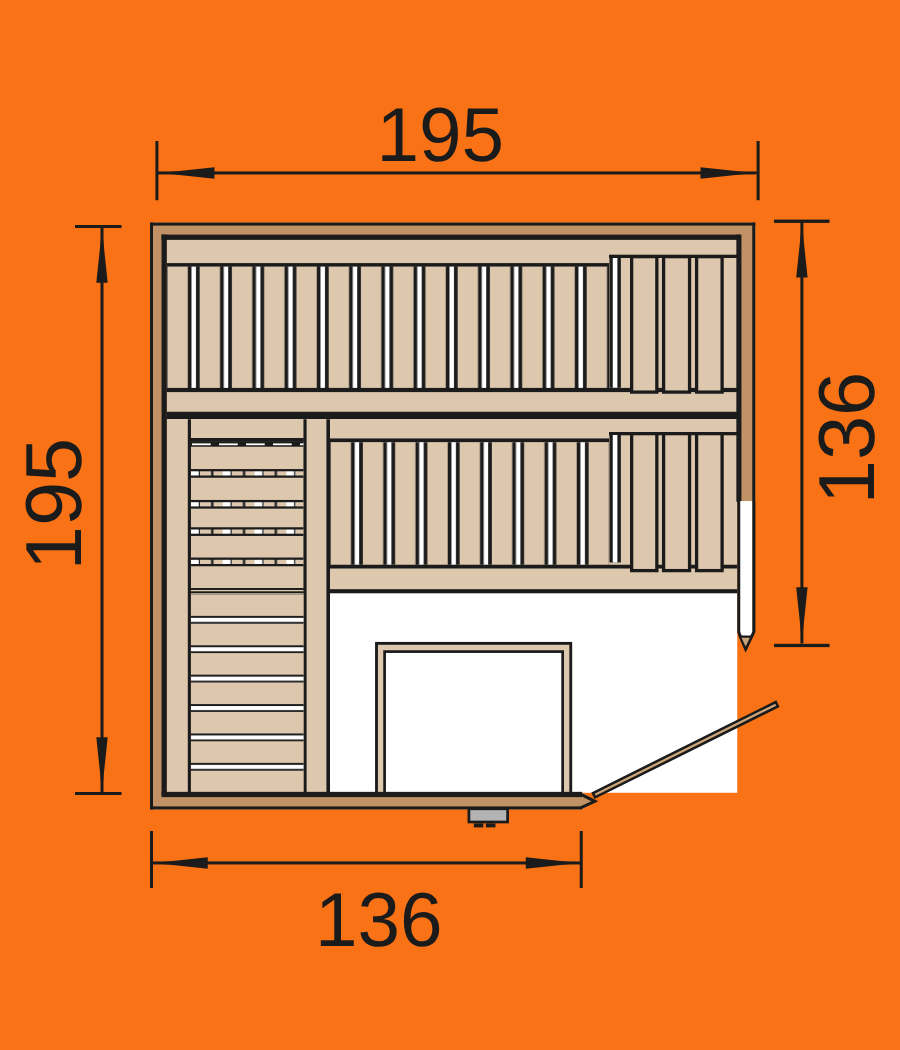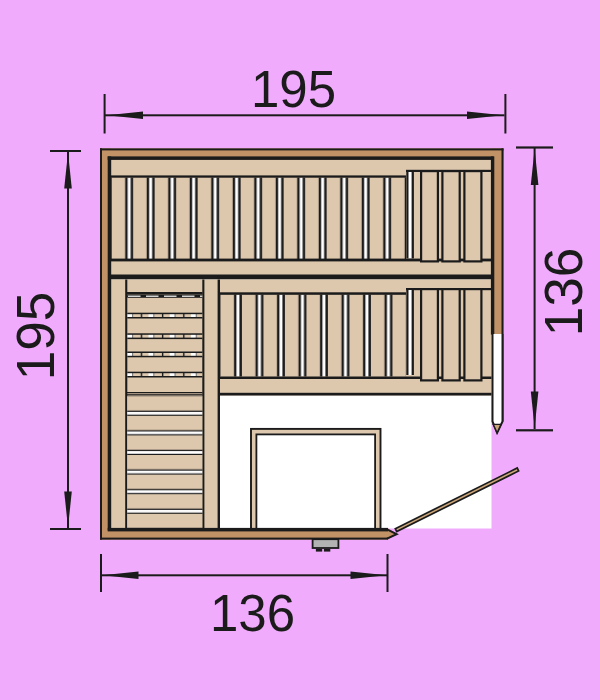--- a/index.html
+++ b/index.html
@@ -1,16 +1,16 @@
 <!DOCTYPE html>
 <html><head>
 <meta charset="utf-8">
 <style>
   html,body{margin:0;padding:0;background:#fff;}
-  #stage{position:relative;width:600px;height:700px;background:#f0abfc;overflow:hidden;
+  #stage{position:relative;width:600px;height:700px;background:#f97316;overflow:hidden;
          font-family:"Liberation Sans", sans-serif;}
   svg{display:block;}
 </style>
 </head>
 <body>
 <div id="stage">
 <svg width="600" height="700" viewBox="0 0 600 700">
 <defs>
   <pattern id="sv1" x="111.7" y="0" width="21.5" height="10" patternUnits="userSpaceOnUse">
     <rect width="21.5" height="10" fill="#ddc8ae"></rect>

